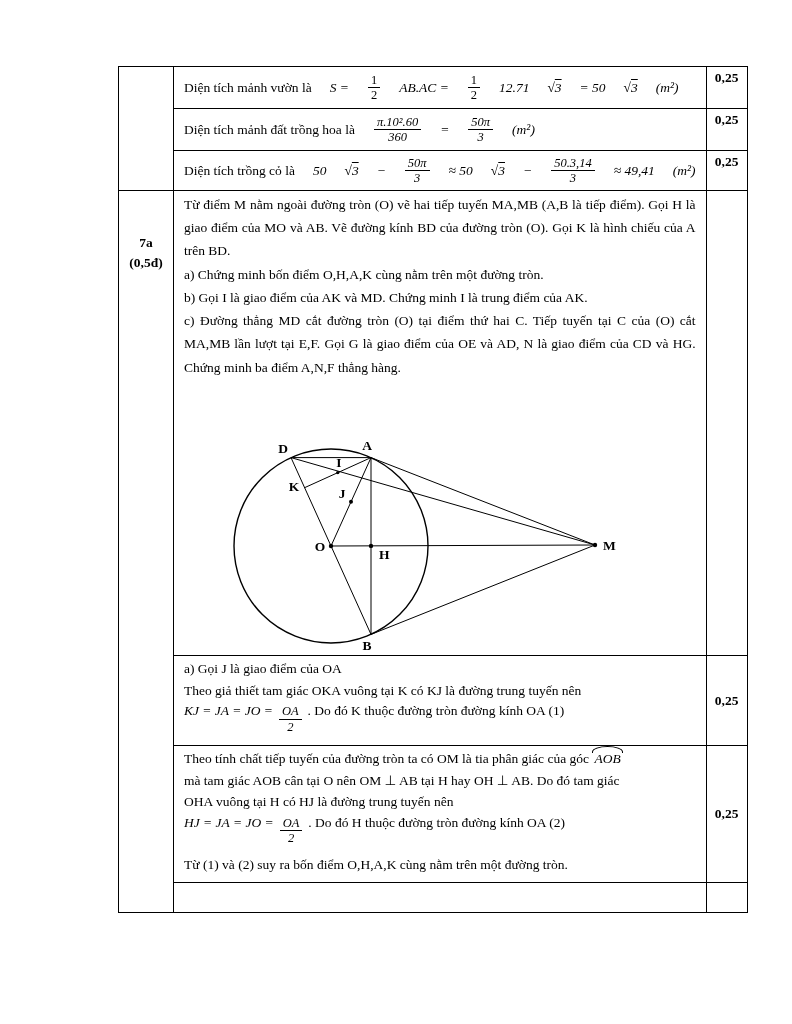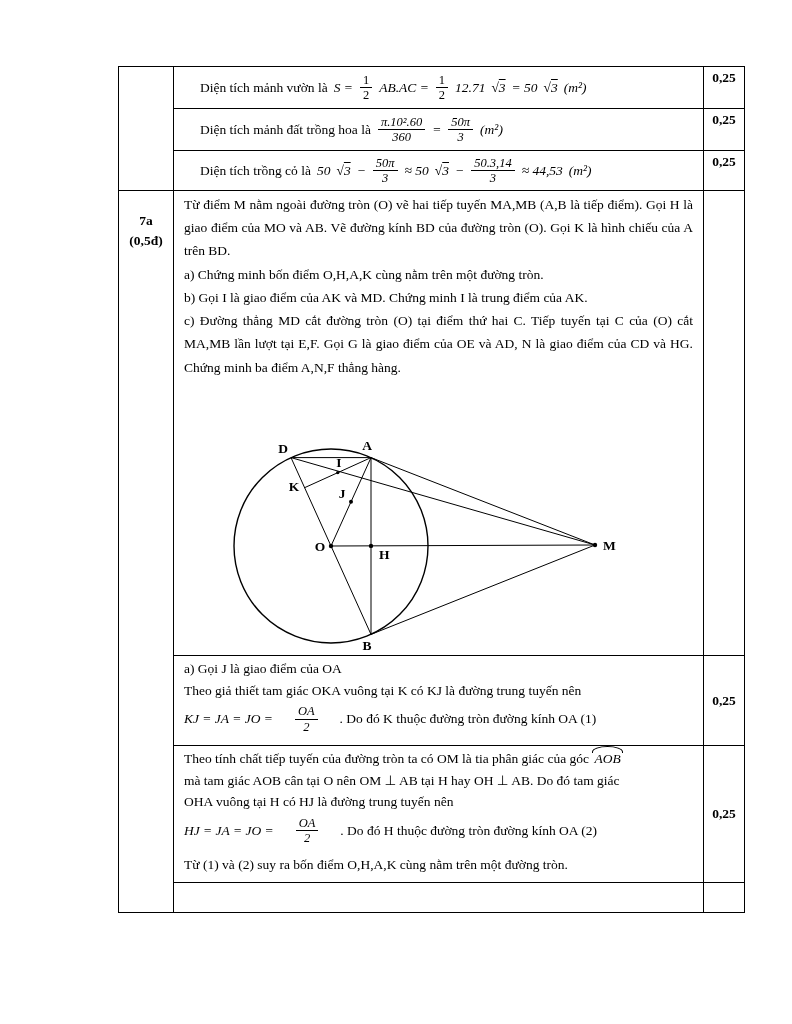--- a/index.html
+++ b/index.html
@@ -1,42 +1,42 @@
 <!DOCTYPE html>
 <html><head>
 <meta charset="utf-8">
 <style>
   html,body{margin:0;padding:0;background:#ffffff;}
   .page{position:relative;width:792px;height:1024px;background:#fff;color:#000;
         font-family:"Liberation Serif",serif;font-size:13.5px;overflow:hidden;}
   table.answer-table{position:absolute;left:118px;top:66px;border-collapse:collapse;table-layout:fixed;}
   td{border:1px solid #000;vertical-align:top;}
-  td.qcell{width:52px;text-align:center;font-weight:bold;padding-top:20px;line-height:1.5;margin-left:40px;}
+  td.qcell{width:52px;text-align:center;font-weight:bold;padding-top:42px;line-height:1.5;margin-left:40px;}
   td.content{width:509px;padding:2px 10px;}
   td.score{width:34px;font-weight:bold;padding:3px 3px;text-align:center;margin-top:15px;}
   td.score.vmid{vertical-align:middle;}
   td.vmid{vertical-align:middle;}
-  .mathline{display:flex;align-items:center;gap:6px;white-space:nowrap;margin-left:16px;}
+  .mathline{display:flex;align-items:center;gap:18px;white-space:nowrap;}
   .mi{font-style:italic;}
   .vn{font-style:normal;}
   .frac{display:inline-flex;flex-direction:column;align-items:center;line-height:1.15;
         font-size:12.5px;margin:1px 1px;}
   .frac .num{border-bottom:1px solid #000;padding:0 3px;}
   .frac .den{padding:0 3px;}
   .frac.mi{}
   .sqrt{white-space:nowrap;font-style:italic;}
   .sqrt .body{text-decoration:overline;}
   .para{margin:0;line-height:1.72;}
   .just{text-align:justify;}
   .probcell{position:relative;margin-top:44px;}
   .overarc{position:relative;display:inline-block;font-style:italic;padding:0 2px;}
   .overarc::before{content:"";position:absolute;left:0;right:0;top:-2px;height:6px;
         border:1px solid #000;border-bottom:none;border-radius:100% 100% 0 0/160% 160% 0 0;}
   .sol-line{line-height:1.6;margin:0;}
-  .eqline{display:flex;align-items:center;gap:21px;margin:2px 0;}
+  .eqline{display:flex;gap:5px;margin:2px 0;}
   .figure-svg{position:absolute;left:54px;top:242px;}
   .figlabel{font-family:"Liberation Serif",serif;font-weight:bold;font-size:13.5px;}
   .lastline{margin-top:7px;}
 </style>
 </head>
 <body>
 
 <div class="page">
   <table class="answer-table">
 
@@ -96,21 +96,21 @@
                 <span class="num">50π</span>
                 <span class="den">3</span>
               </span>
           <span class="mi">≈ 50</span>
           <span class="sqrt"><span class="sign">√</span><span class="body">3</span></span>
           <span class="mi">−</span>
           <span class="frac mi">
                 <span class="num">50.3,14</span>
                 <span class="den">3</span>
               </span>
-          <span class="mi">≈ 44,53</span>
+          <span class="mi">≈ 49,41</span>
           <span class="mi">(m²)</span>
         </div>
       </td>
       <td class="score">0,25</td>
     </tr>
 
     <tr style="height:465px;">
       <td class="qcell" rowspan="4">
         <div>7a</div>
         <div>(0,5đ)</div>

